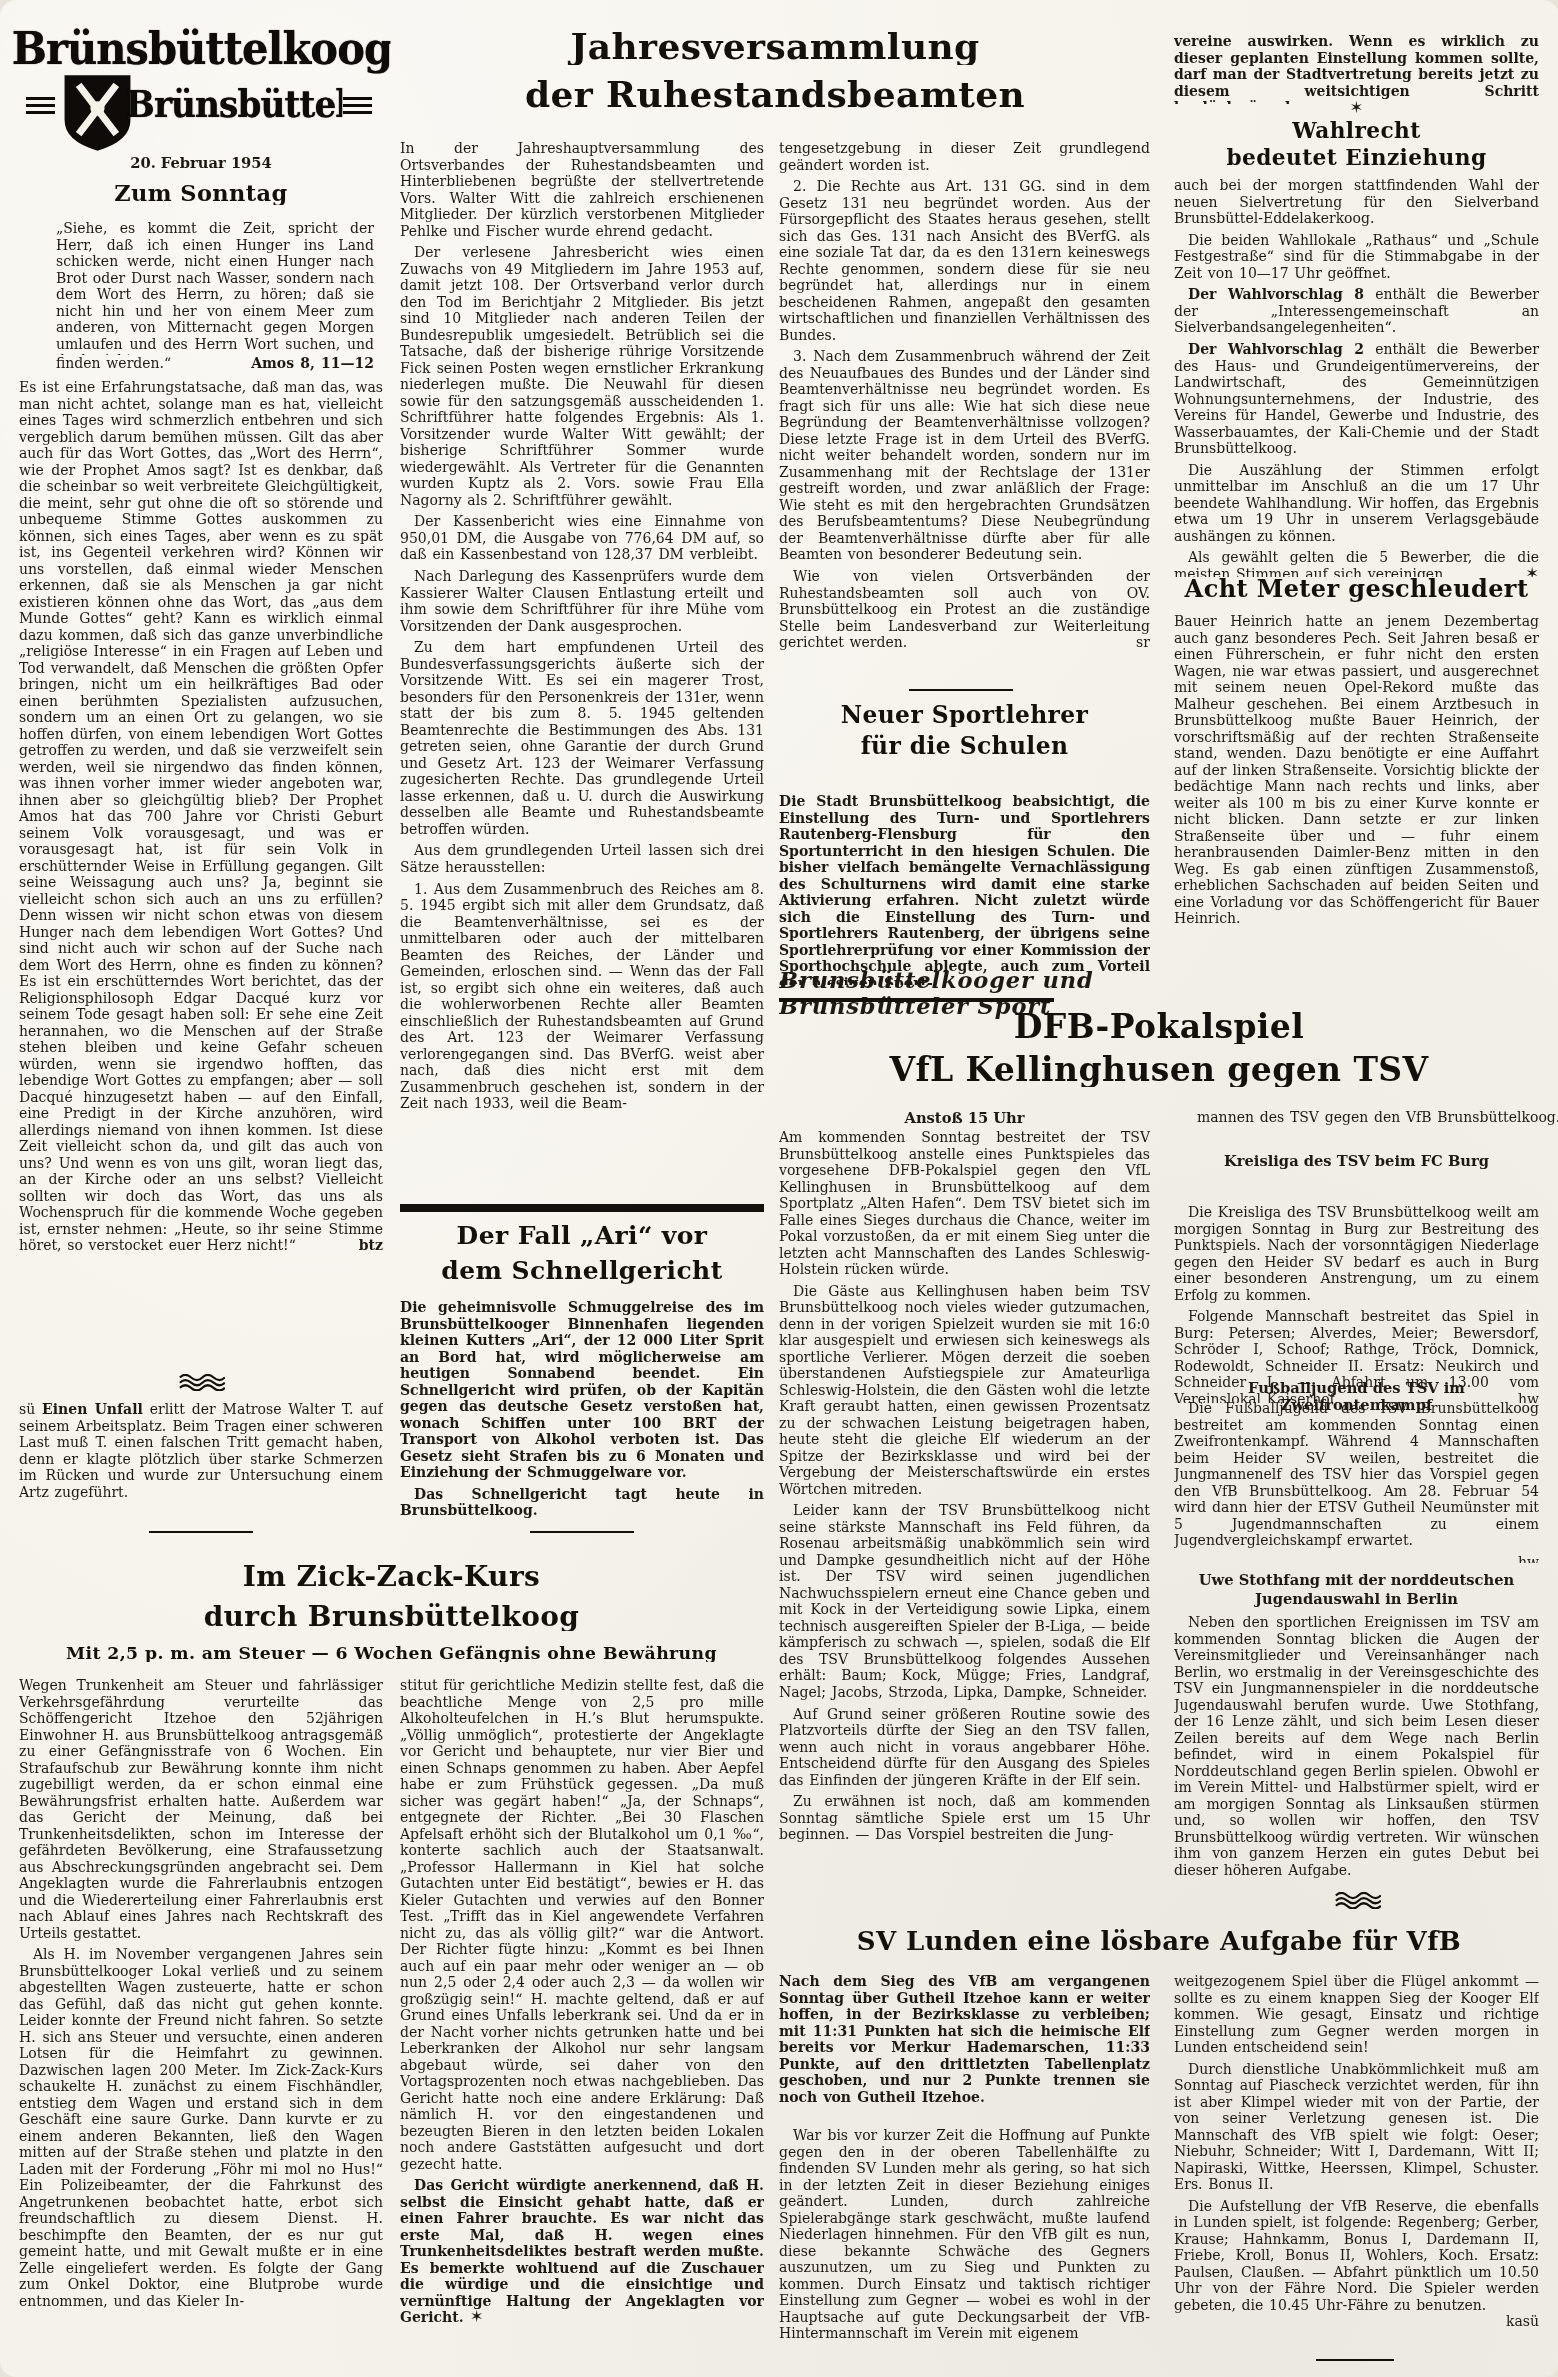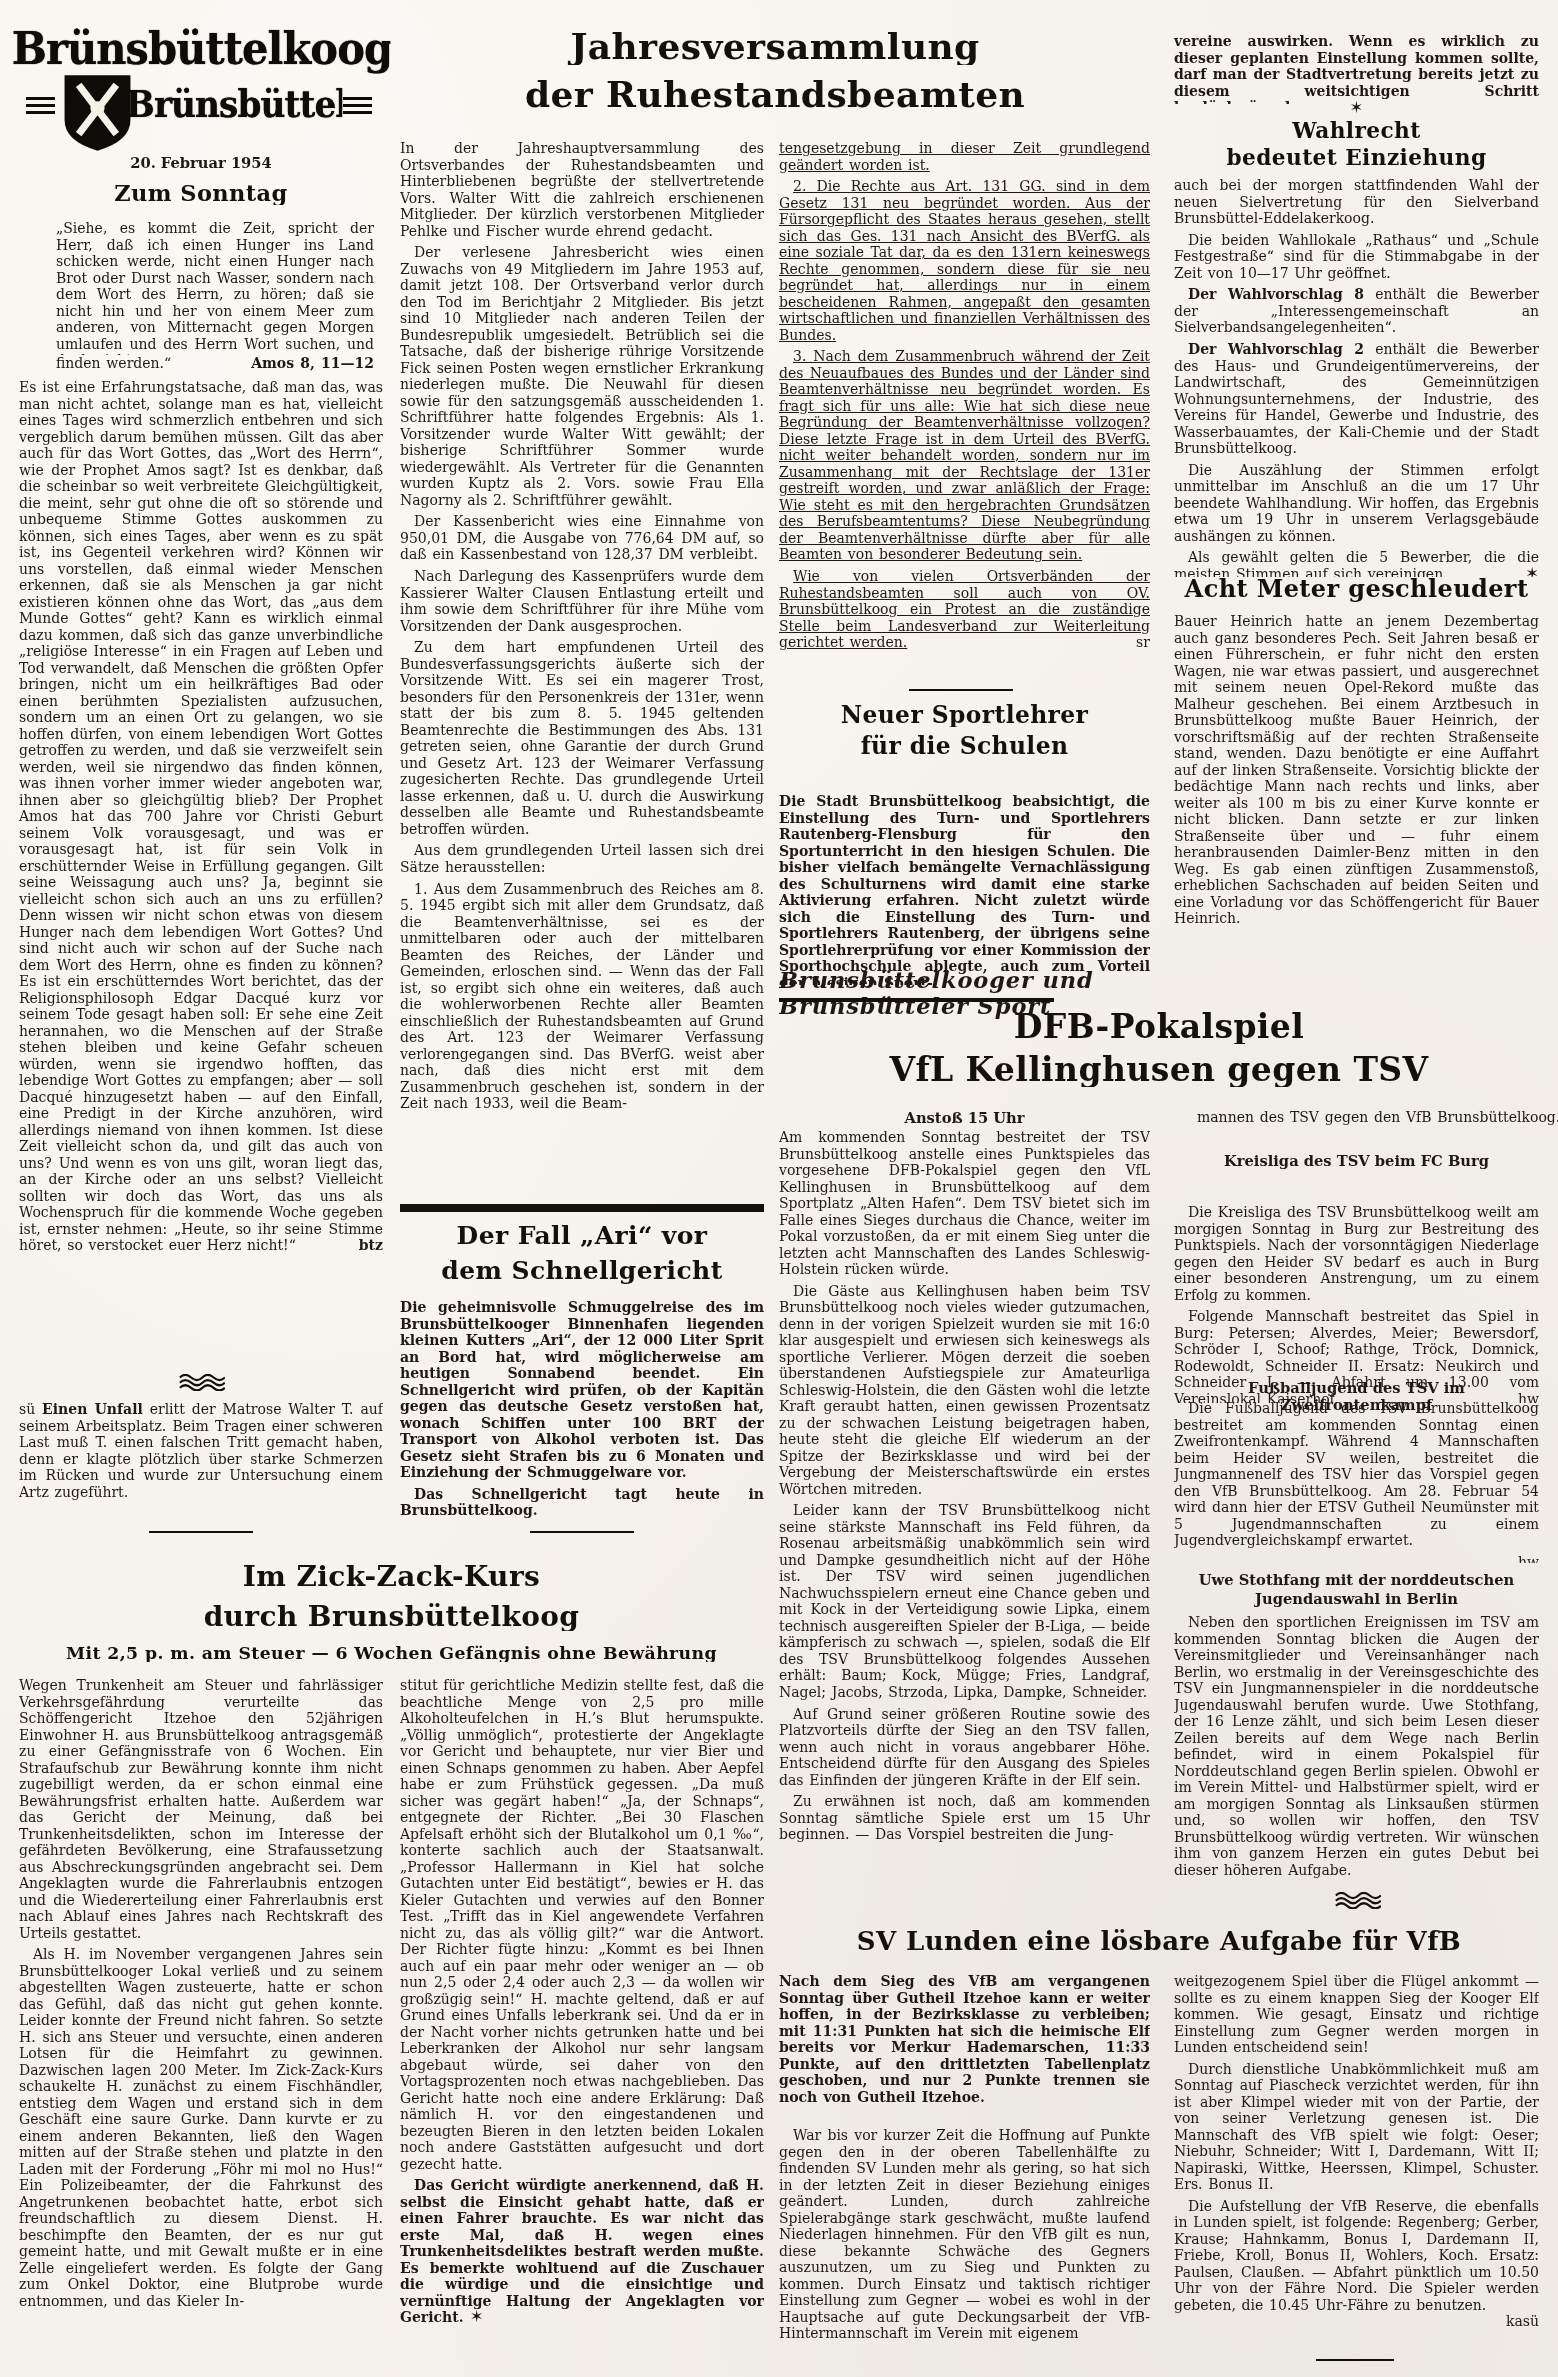--- a/index.html
+++ b/index.html
@@ -1,21 +1,21 @@
 <!DOCTYPE html>
 <html lang="de" style="font-size:14px"><head>
 <meta charset="utf-8">
 <style>
   html,body{margin:0;padding:0;}
   body{width:1559px;height:2377px;background:#e8e4da;font-family:"DejaVu Serif",serif;}
   .page{position:relative;width:1559px;height:2377px;overflow:hidden;color:#1f1913;
         background:
           radial-gradient(ellipse at 20% 10%, rgba(255,255,255,.5), rgba(0,0,0,0) 60%),
           radial-gradient(ellipse at 80% 90%, rgba(120,110,95,.08), rgba(0,0,0,0) 55%),
-          #f5f2ea;}
+          #f5f2ea; border-radius: 16px;}
   .abs{position:absolute;overflow:hidden;}
   .bt{font-size:14px;line-height:16.5px;text-align:justify;word-spacing:1.3px;hyphens:auto;}
   .bt p{margin:0 0 5.2px 0;text-indent:14px;}
   .bt p.noind{text-indent:0;}
   .b{font-weight:bold;}
   .ctr{text-align:center;}
   .hl{font-weight:bold;text-align:center;line-height:1.04;letter-spacing:0.4px;color:#14100c;}
   .sig{float:right;padding-left:8.7px;}
   .star{font-family:"DejaVu Sans",sans-serif;font-size:16.5px;line-height:16.5px;}
   .divider{border-top:2.6px solid #14100c;width:104px;}
@@ -97,21 +97,21 @@
 
   <div class="abs thickrule" style="left:400px;top:1204px;width:364px;height:7.8px;"></div>
   <div class="abs hl" style="left:400px;top:1223px;width:364px;font-size:25px;">Der Fall „Ari“ vor</div>
   <div class="abs hl" style="left:400px;top:1258px;width:364px;font-size:25px;">dem Schnellgericht</div>
   <div class="abs bt b" style="left:400px;top:1299px;width:364px;height:222px;">
     <p class="noind">Die geheimnisvolle Schmuggelreise des im Brunsbüttelkooger Binnenhafen liegenden kleinen Kutters „Ari“, der 12 000 Liter Sprit an Bord hat, wird möglicherweise am heutigen Sonnabend beendet. Ein Schnellgericht wird prüfen, ob der Kapitän gegen das deutsche Gesetz verstoßen hat, wonach Schiffen unter 100 BRT der Transport von Alkohol verboten ist. Das Gesetz sieht Strafen bis zu 6 Monaten und Einziehung der Schmuggelware vor.</p>
     <p>Das Schnellgericht tagt heute in Brunsbüttelkoog.</p>
   </div>
   <div class="abs divider" style="left:530px;top:1531px;"></div>
 
-  <div class="abs bt" style="left:779px;top:140px;width:371px;height:539px;text-decoration:underline;">
+  <div class="abs bt" style="left:779px;top:140px;width:371px;height:539px;">
     <p class="noind">tengesetzgebung in dieser Zeit grundlegend geändert worden ist.</p>
     <p>2. Die Rechte aus Art. 131 GG. sind in dem Gesetz 131 neu begründet worden. Aus der Fürsorgepflicht des Staates heraus gesehen, stellt sich das Ges. 131 nach Ansicht des BVerfG. als eine soziale Tat dar, da es den 131ern keineswegs Rechte genommen, sondern diese für sie neu begründet hat, allerdings nur in einem bescheidenen Rahmen, angepaßt den gesamten wirtschaftlichen und finanziellen Verhältnissen des Bundes.</p>
     <p>3. Nach dem Zusammenbruch während der Zeit des Neuaufbaues des Bundes und der Länder sind Beamtenverhältnisse neu begründet worden. Es fragt sich für uns alle: Wie hat sich diese neue Begründung der Beamtenverhältnisse vollzogen? Diese letzte Frage ist in dem Urteil des BVerfG. nicht weiter behandelt worden, sondern nur im Zusammenhang mit der Rechtslage der 131er gestreift worden, und zwar anläßlich der Frage: Wie steht es mit den hergebrachten Grundsätzen des Berufsbeamtentums? Diese Neubegründung der Beamtenverhältnisse dürfte aber für alle Beamten von besonderer Bedeutung sein.</p>
     <p><span>Wie von vielen Ortsverbänden der Ruhestandsbeamten soll auch von OV. Brunsbüttelkoog ein Protest an die zuständige Stelle beim Landesverband zur Weiterleitung gerichtet werden.</span>
        <span class="sig">sr</span></p>
   </div>
 
   <div class="abs divider" style="left:909px;top:689px;"></div>
   <div class="abs hl" style="left:779px;top:703px;width:371px;font-size:23.4px;">Neuer Sportlehrer</div>
   <div class="abs hl" style="left:779px;top:734px;width:371px;font-size:23.4px;">für die Schulen</div>

